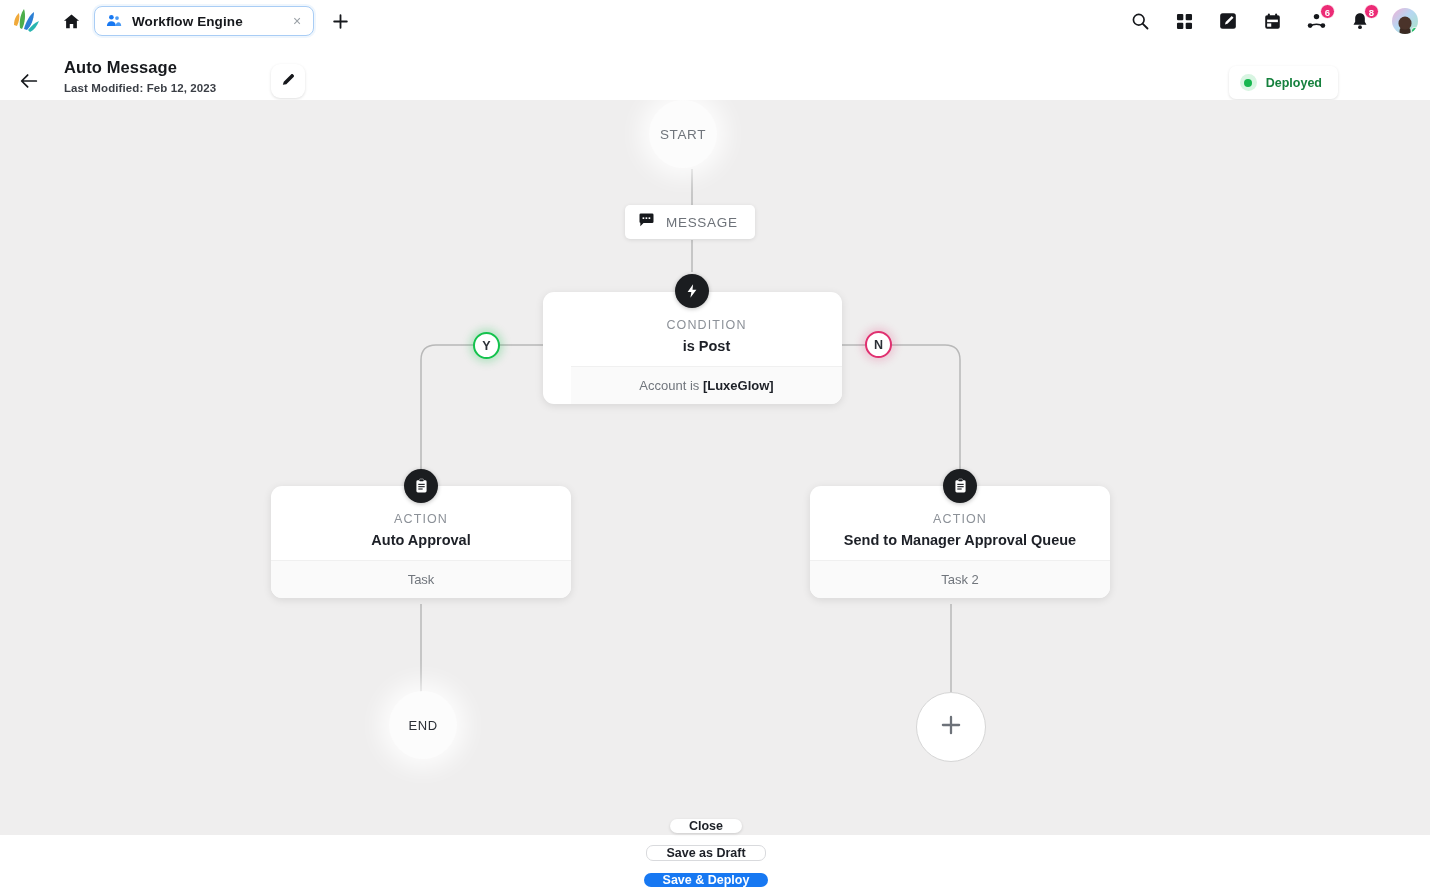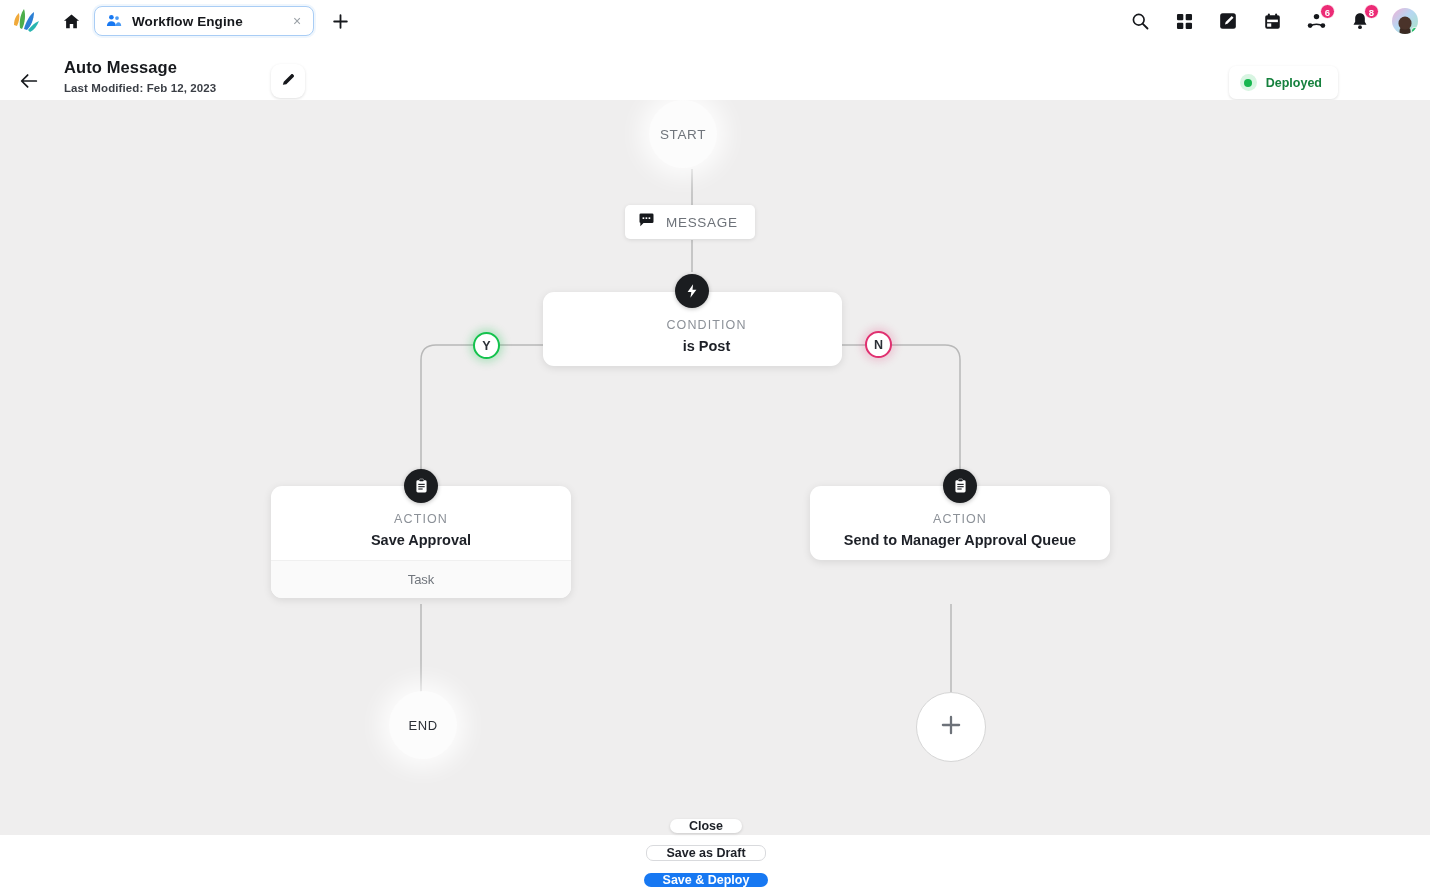--- a/index.html
+++ b/index.html
@@ -344,41 +344,44 @@
     <div class="node-badge" style="left:675px; top:174px;">
       <svg width="16" height="16" viewBox="0 0 24 24">
         <path d="M13.6 2 L5.4 13.4 H11 L9.6 22 L18.6 10.2 H12.8 Z" fill="#ffffff"></path>
       </svg>
     </div>
     <div class="node card" style="left:543px; top:192px; width:299px;padding-left:28px;">
       <div class="card-body">
         <div class="card-kind">CONDITION</div>
         <div class="card-name">is Post</div>
       </div>
+      <div class="card-foot">
+        <span>Account is </span><b>[LuxeGlow]</b>
+      </div>
     </div>
 
     <div class="branch-chip branch-y" style="left:473px; top:232px;">Y</div>
     <div class="branch-chip branch-n" style="left:865px; top:231px;">N</div>
 
     <div class="node-badge" style="left:404px; top:369px;">
       <svg width="15" height="16" viewBox="0 0 20 22">
         <rect x="3" y="3" width="14" height="17" rx="2" fill="#ffffff"></rect>
         <rect x="7" y="0.9" width="6" height="3.6" rx="1.3" fill="#ffffff"></rect>
         <rect x="7" y="1.8" width="6" height="2.8" rx="1.1" fill="#16181c"></rect>
         <g fill="#16181c">
           <rect x="5.6" y="8" width="8.8" height="1.5"></rect>
           <rect x="5.6" y="11.2" width="8.8" height="1.5"></rect>
           <rect x="5.6" y="14.4" width="6" height="1.5"></rect>
         </g>
       </svg>
     </div>
     <div class="node card" style="left:271px; top:386px; width:300px;">
       <div class="card-body">
         <div class="card-kind">ACTION</div>
-        <div class="card-name">Save Approval</div>
+        <div class="card-name">Auto Approval</div>
       </div>
       <div class="card-foot">Task</div>
     </div>
 
     <div class="node-badge" style="left:943px; top:369px;">
       <svg width="15" height="16" viewBox="0 0 20 22">
         <rect x="3" y="3" width="14" height="17" rx="2" fill="#ffffff"></rect>
         <rect x="7" y="0.9" width="6" height="3.6" rx="1.3" fill="#ffffff"></rect>
         <rect x="7" y="1.8" width="6" height="2.8" rx="1.1" fill="#16181c"></rect>
         <g fill="#16181c">
@@ -386,20 +389,21 @@
           <rect x="5.6" y="11.2" width="8.8" height="1.5"></rect>
           <rect x="5.6" y="14.4" width="6" height="1.5"></rect>
         </g>
       </svg>
     </div>
     <div class="node card" style="left:810px; top:386px; width:300px;">
       <div class="card-body">
         <div class="card-kind">ACTION</div>
         <div class="card-name">Send to Manager Approval Queue</div>
       </div>
+      <div class="card-foot">Task 2</div>
     </div>
 
     <div class="node" style="left:389px; top:591px;">
       <div class="end-node">END</div>
     </div>
 
     <div class="node" style="left:916px; top:592px;">
       <div class="plus-node">
         <span>
           <svg width="26" height="26" viewBox="0 0 24 24">

